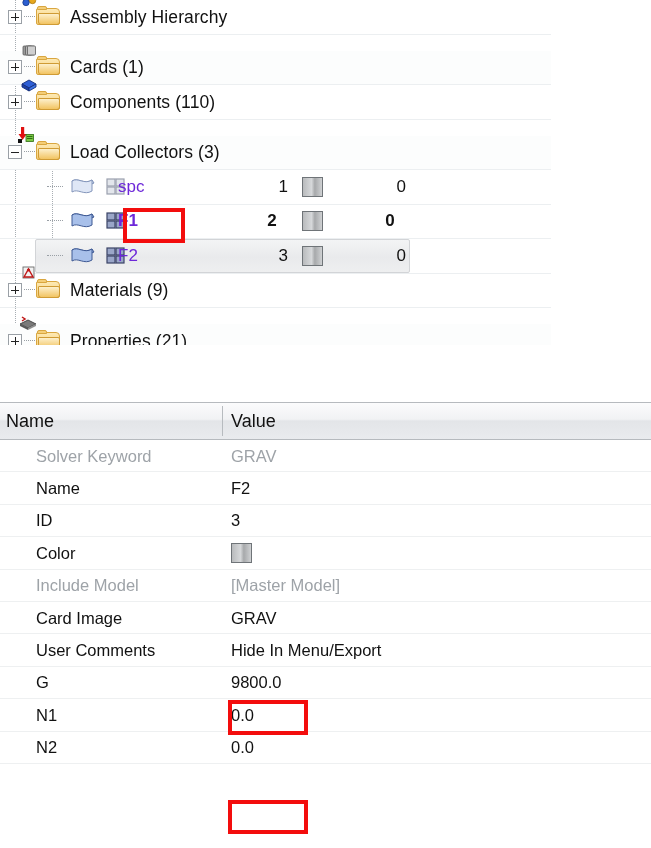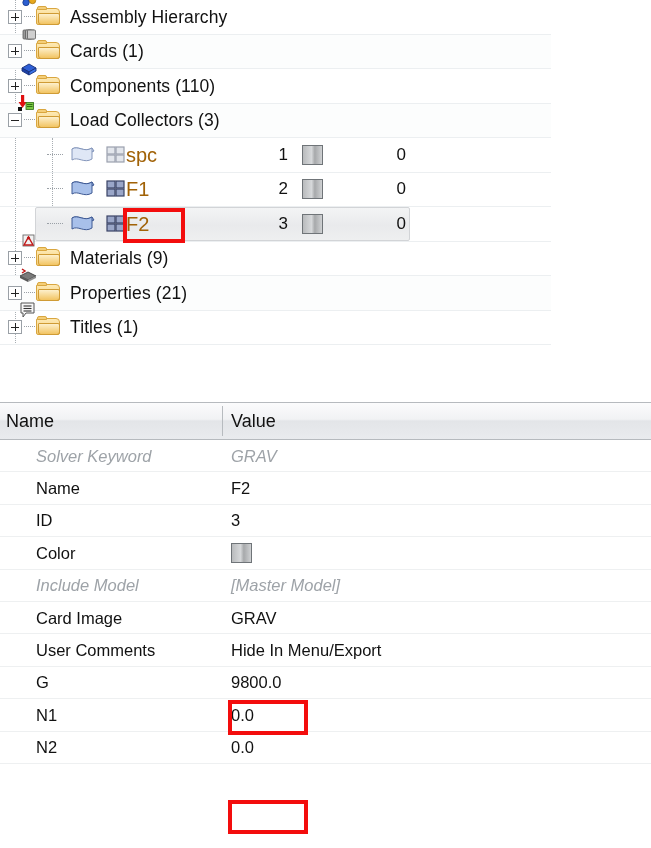--- a/index.html
+++ b/index.html
@@ -18,21 +18,21 @@
     background:#ffffff;
   }
   .trow{
     position:relative;
     height:34.5px;
     box-sizing:border-box;
     border-bottom:1px solid #eceff1;
     display:flex;align-items:center;
     white-space:nowrap;
   }
-  .trow.alt{background:#fcfdfd;}
+  .trow.alt{background:#fcfdfd;margin-top:16px;}
 
   
   .expander{
     position:absolute;left:8px;top:50%;margin-top:-7px;
     width:14px;height:14px;box-sizing:border-box;
     border:1px solid #9aa0a6;background:#ffffff;
     cursor:pointer;
   }
   .expander:before{
     content:"";position:absolute;left:2px;top:6px;width:8px;height:1px;background:#222;
@@ -59,35 +59,35 @@
   }
 
   
   .crow .cdots{
     position:absolute;left:47px;top:50%;margin-top:-1px;width:16px;height:1px;
     border-top:1px dotted #9aa0a6;
   }
   .crow .flagicon{position:absolute;left:70px;top:50%;margin-top:-10px;width:28px;height:20px;}
   .crow .windowicon{position:absolute;left:105px;top:50%;margin-top:-10px;width:22px;height:20px;}
   .crow .cname{
-    position:absolute;left:126px;top:50%;transform:translateY(-50%);
-    font-size:20px;color:#a16207;
+    position:absolute;left:118px;top:50%;transform:translateY(-50%);
+    font-size:17px;color:#6d28d9;
   }
   .crow .cid{
     position:absolute;left:256px;width:32px;text-align:right;
     top:50%;transform:translateY(-50%);
     font-size:17px;color:#111;
   }
   .crow .cswatch{position:absolute;left:302px;top:50%;margin-top:-10px;width:21px;height:20px;}
   .crow .ccount{
     position:absolute;left:374px;width:32px;text-align:right;
     top:50%;transform:translateY(-50%);
     font-size:17px;color:#111;
   }
-  .crow.bold .cname,.crow.bold .cid,.crow.bold .ccount{font-weight:normal;}
+  .crow.bold .cname,.crow.bold .cid,.crow.bold .ccount{font-weight:bold;text-align:center;}
   .crow.selected .selbg{
     position:absolute;left:35px;top:0;width:375px;height:100%;
     background:linear-gradient(to bottom,#f3f4f5 0%,#e9eaec 55%,#eeeff0 100%);
     border:1px solid #d2d4d7;box-sizing:border-box;border-radius:2px;
   }
 
   
   .swatch{
     box-sizing:border-box;border:1px solid #6f7478;
     background:linear-gradient(to right,#b9bbbd 0%,#d6d8da 45%,#a7a9ab 62%,#cfd1d3 100%);
@@ -137,21 +137,21 @@
     border-bottom:1px solid #eef0f1;
   }
   .prow .pname{
     position:absolute;left:36px;top:50%;transform:translateY(-50%);
     font-size:16.5px;color:#111;white-space:nowrap;
   }
   .prow .pval{
     position:absolute;left:231px;top:50%;transform:translateY(-50%);
     font-size:16.5px;color:#111;white-space:nowrap;
   }
-  .prow.dim .pname,.prow.dim .pval{color:#9ea3a8;font-style:italic;}
+  .prow.dim .pname,.prow.dim .pval{color:#9ea3a8;}
   .prow .pswatch{position:absolute;left:231px;top:50%;margin-top:-10px;width:21px;height:20px;}
 
   
   .redbox{position:absolute;border:4px solid #f30d0d;box-sizing:border-box;z-index:40;}
   #rb-f2{left:123px;top:208px;width:62px;height:35px;}
   #rb-g{left:228px;top:700px;width:80px;height:35px;}
   #rb-n3{left:228px;top:800px;width:80px;height:34px;}
 </style>
 </head>
 <body>

